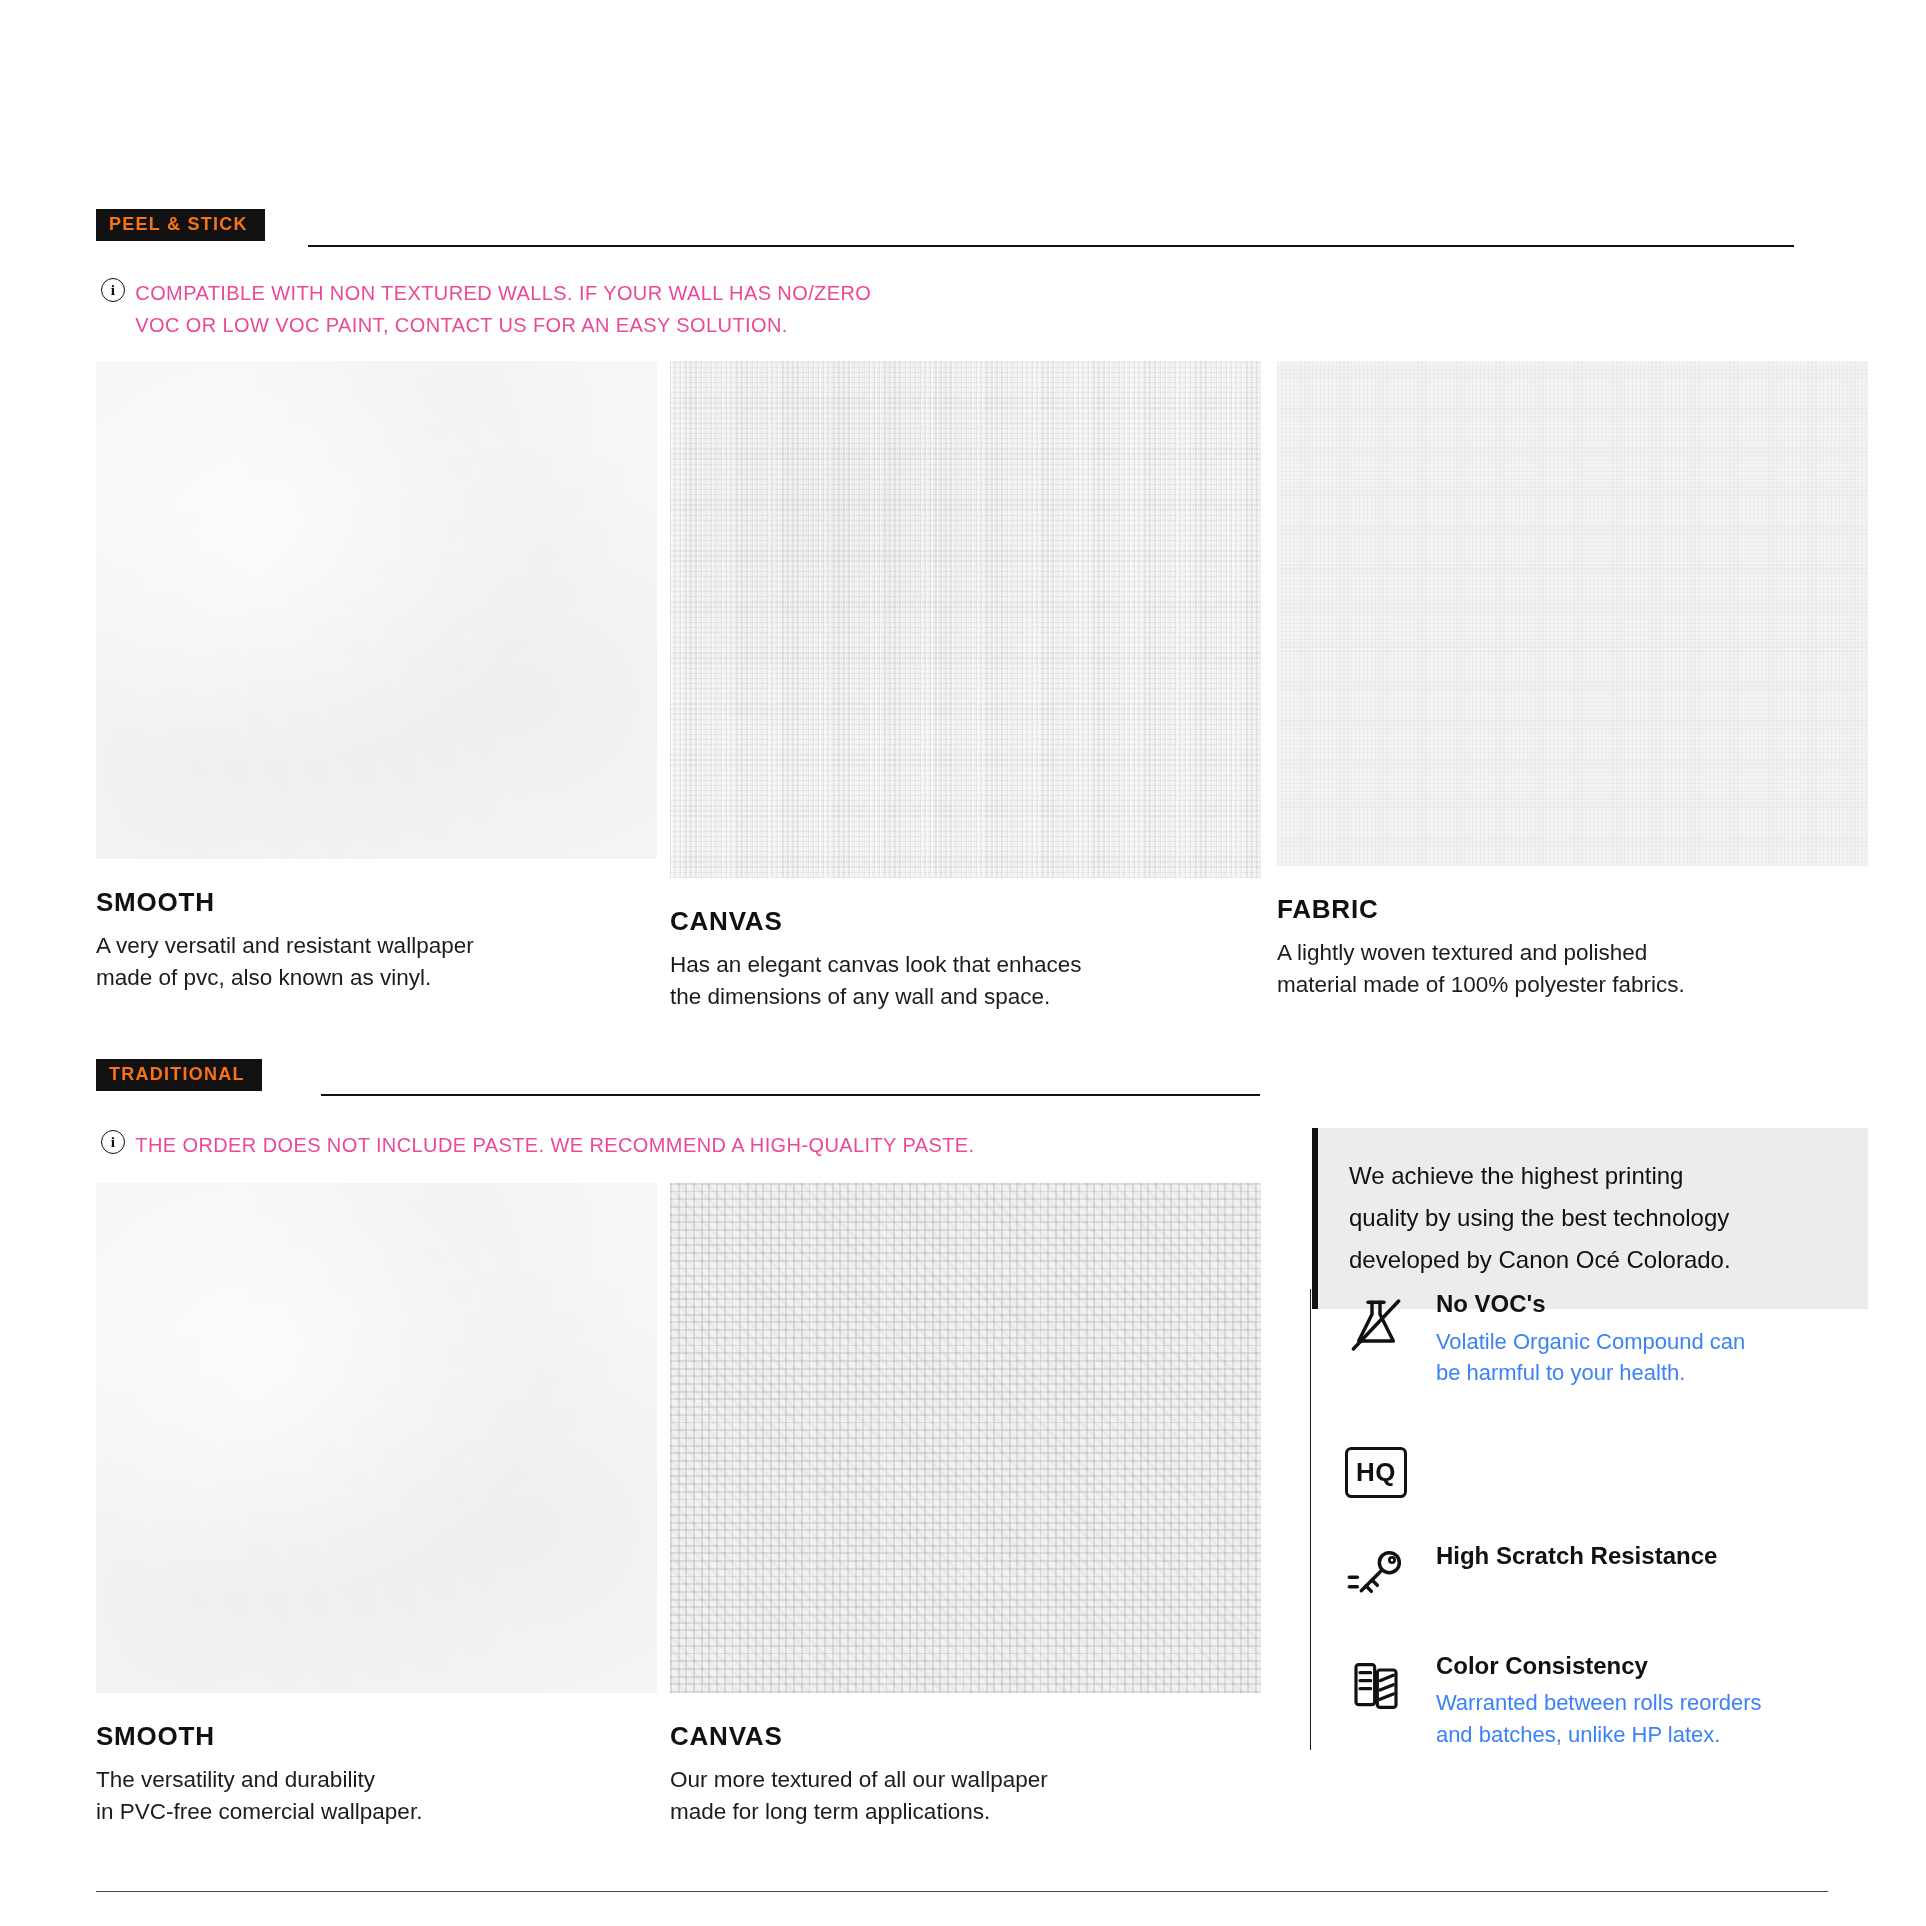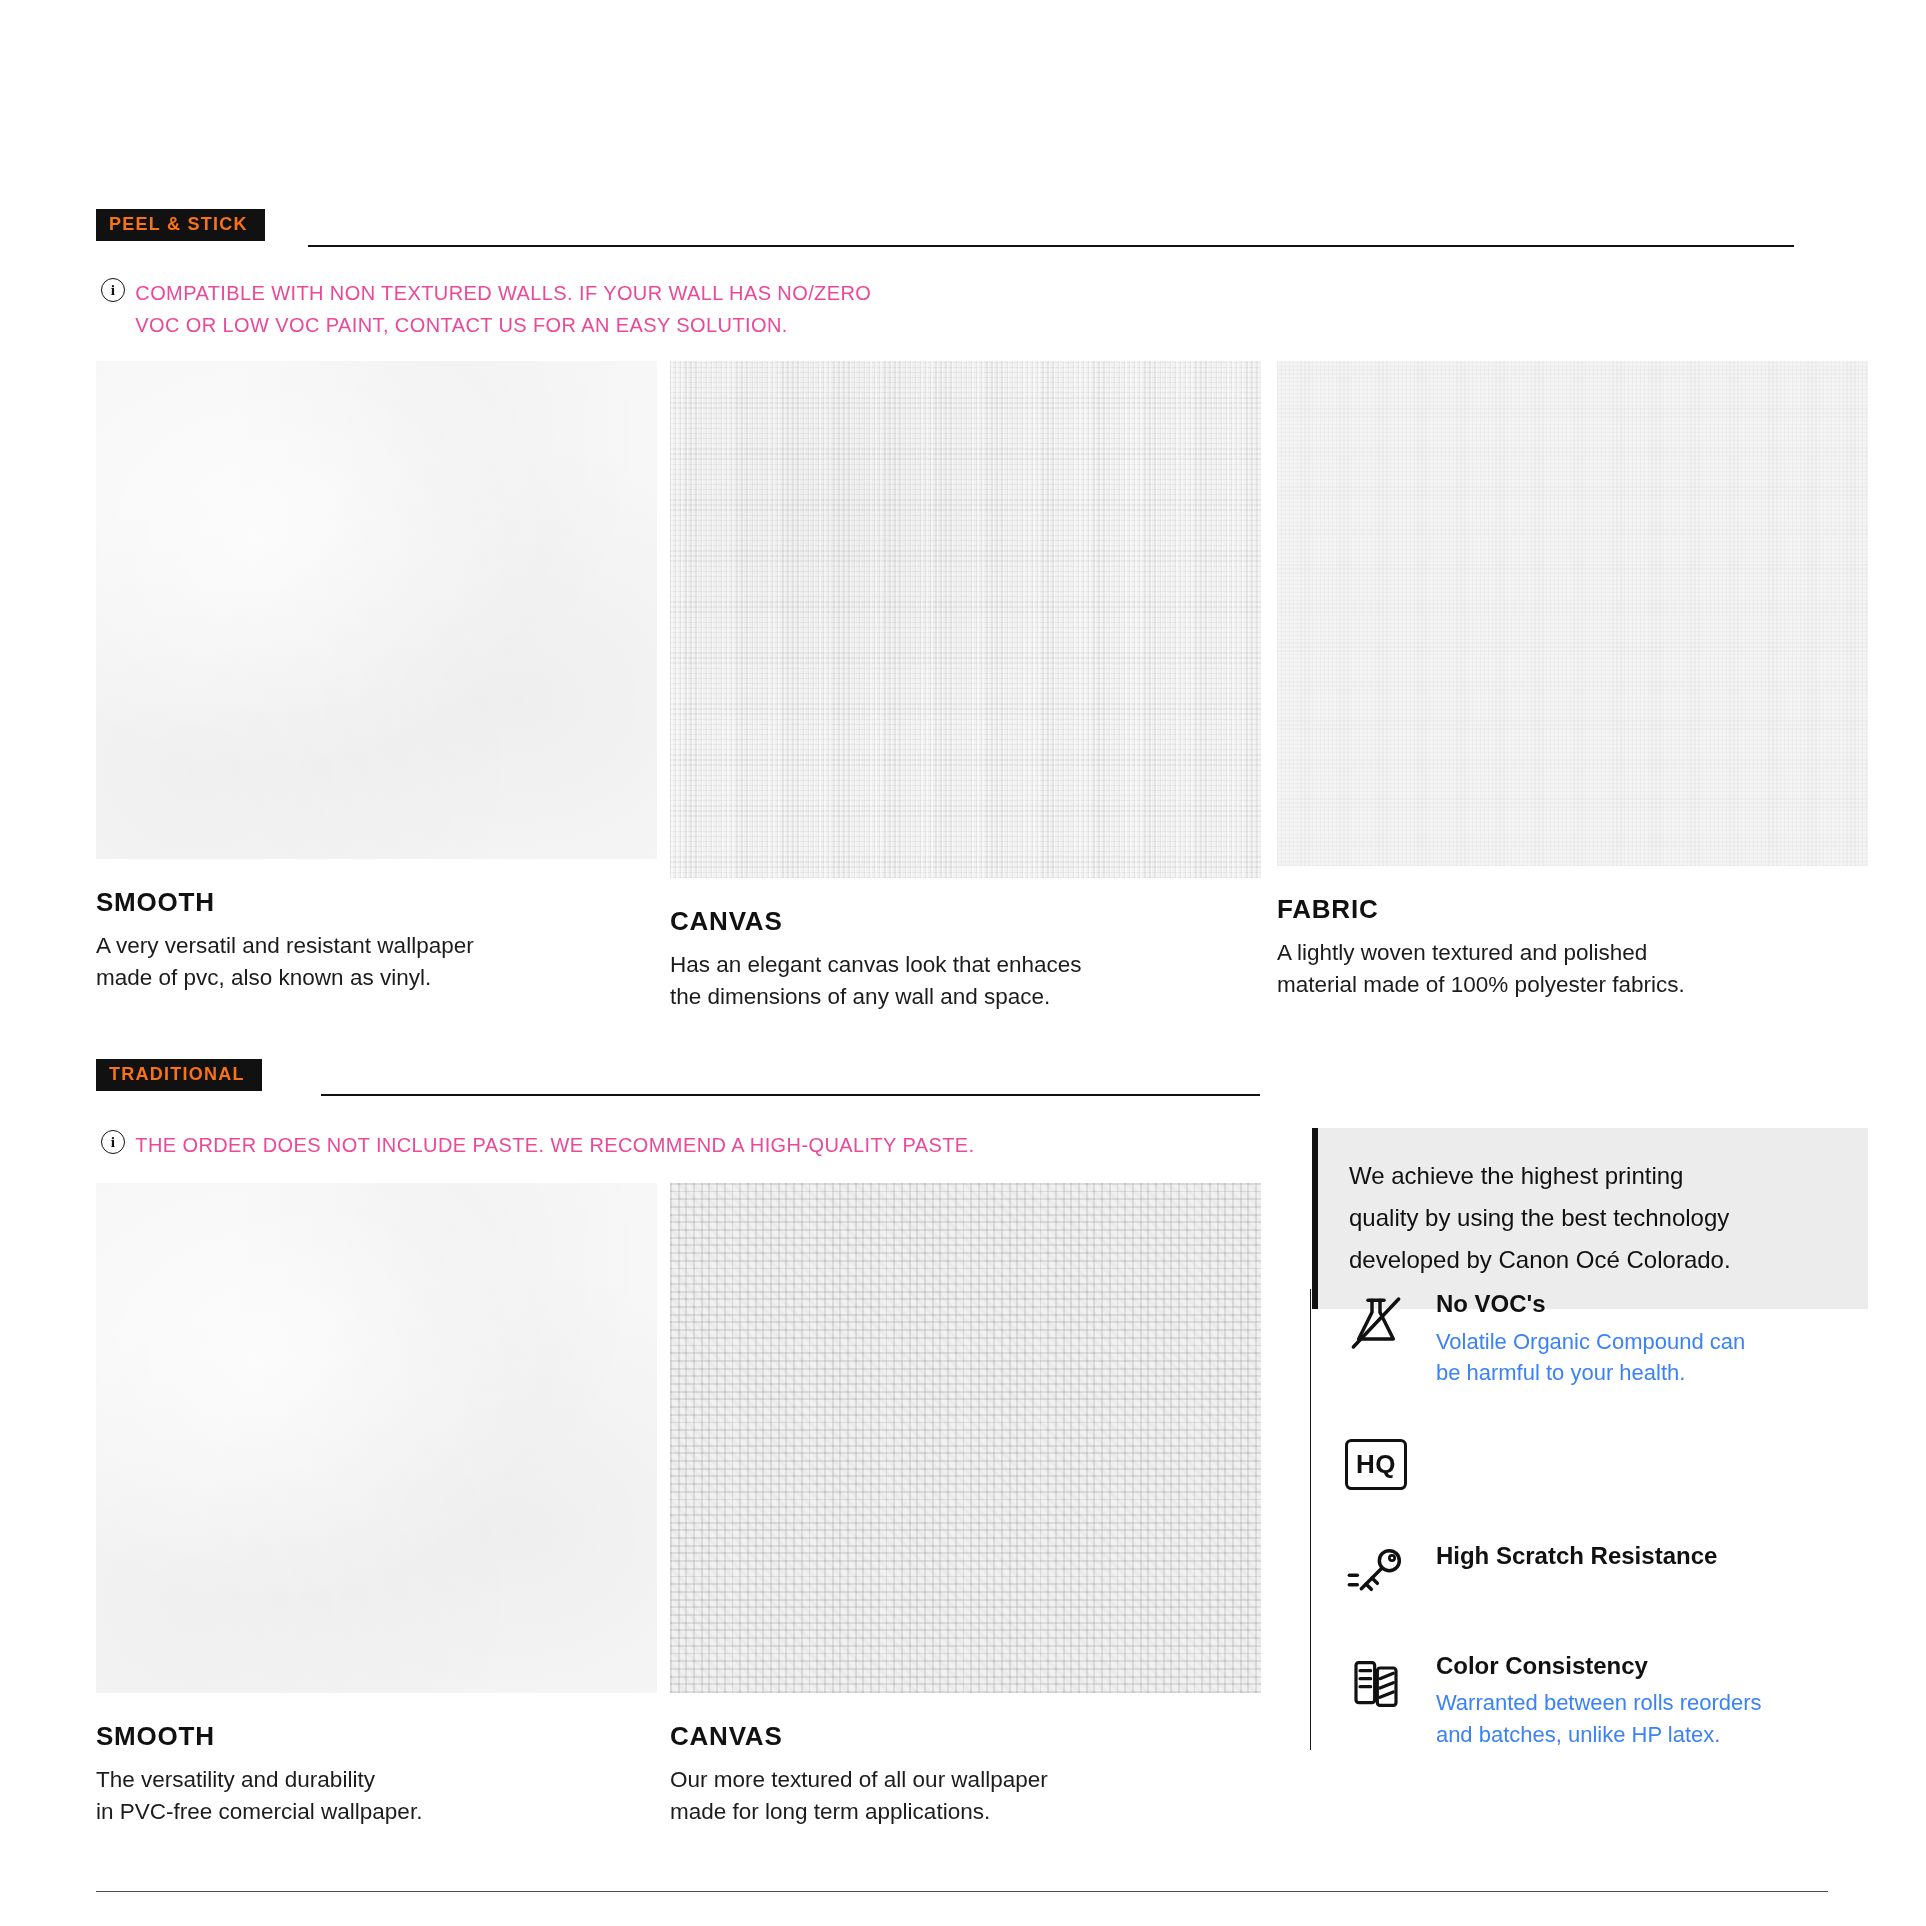--- a/index.html
+++ b/index.html
@@ -146,21 +146,21 @@
   .feat{
     display:flex;
     align-items:flex-start;
     gap:24.4px;
     margin-bottom:42px;
   }
   .feat:last-child{margin-bottom:0;}
   .ficon{
     flex:0 0 71px;
     height:68px;
-    display:flex;align-items:center;justify-content:center;
+    display:flex;align-items:flex-end;justify-content:center;
   }
   .ficon svg{width:64px;height:64px;}
   .hq-box{
     width:56px;height:45px;
     border:3.9px solid #111;
     border-radius:6.4px;
     display:flex;align-items:center;justify-content:center;
     font-size:26px;font-weight:700;letter-spacing:0.02em;
   }
   .ftitle{

